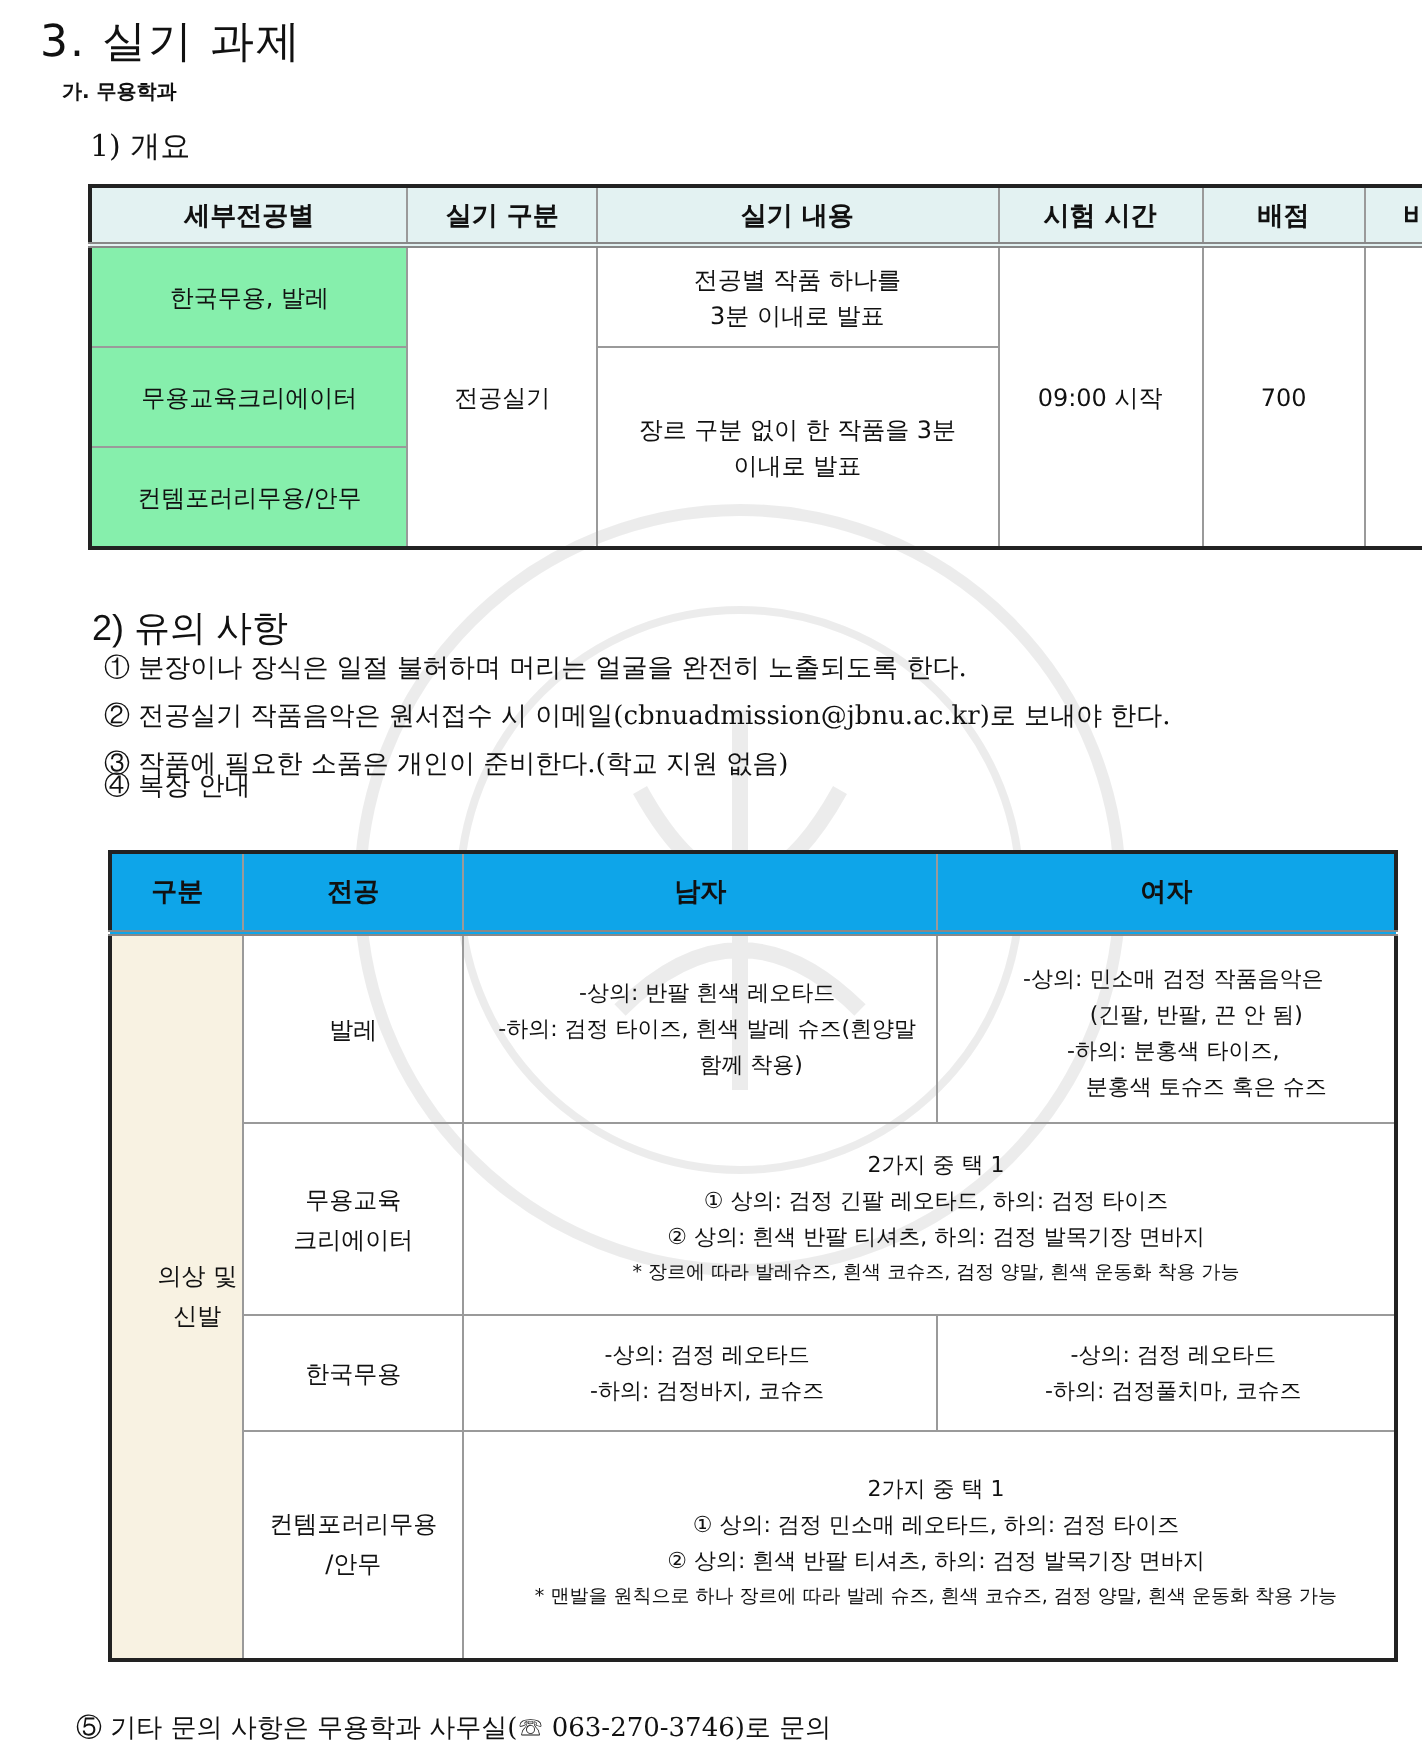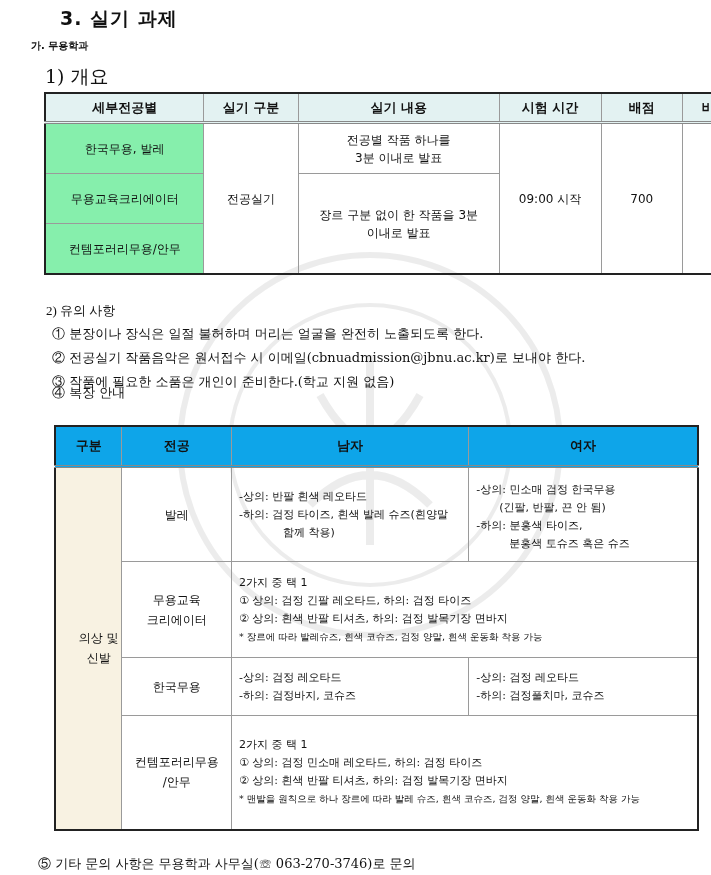--- a/index.html
+++ b/index.html
@@ -6,67 +6,66 @@
   body {
     width: 711px; height: 875px; position: relative; overflow: hidden;
     background: #ffffff; color: #111;
     font-family: "DejaVu Sans", "Liberation Sans", sans-serif;
   }
   .watermark {
     position: absolute; left: 170px; top: 245px; width: 400px; height: 400px;
     pointer-events: none; opacity: 0.07;
   }
   .h1 {
-    position: absolute; left: 20px; top: 6px; font-size: 19px; font-weight: bold;
+    position: absolute; left: 20px; top: 6px; font-size: 22px; font-weight: normal;
     letter-spacing: 1px;
-    margin-left: 40px;
   }
   .h2 {
     position: absolute; left: 31px; top: 39px; font-size: 10px; font-weight: bold;
   }
   .h3 {
-    position: absolute; left: 45px; top: 64px; font-size: 19px;
+    position: absolute; left: 45px; top: 64px; font-size: 15px;
     font-family: "DejaVu Serif", "Liberation Serif", serif;
   }
   table { border-collapse: collapse; position: absolute; }
   td, th { padding: 0; text-align: center; vertical-align: middle; }
 
   
   #t1 { left: 44px; top: 92px; width: 704px; border: 2px solid #222; }
   #t1 th {
     background: #e3f2f2; height: 27px; font-size: 13px; font-weight: bold;
     border-left: 1px solid #9a9a9a; border-bottom: 3px double #888;
   }
   #t1 td {
     border-left: 1px solid #9a9a9a; border-top: 1px solid #9a9a9a;
     font-size: 12px; line-height: 18px;
   }
   #t1 td.cream { background: #86efac; height: 49px; }
 
   .s2-title {
-    position: absolute; left: 46px; top: 302px; font-size: 13px;
-    font-family: Liberation Serif, serif;
+    position: absolute; left: 46px; top: 302px; font-size: 18px;
+    font-family: Liberation Sans, sans-serif;
   }
   .note {
     position: absolute; left: 52px; font-size: 13px;
     font-family: "DejaVu Serif", "Liberation Serif", serif; white-space: nowrap; text-align: right;
   }
 
   
   #t2 { left: 54px; top: 425px; width: 645px; border: 2px solid #222; }
   #t2 th {
     background: #0ea5e9; height: 38px; font-size: 13px; font-weight: bold;
     border-left: 1px solid #9a9a9a; border-bottom: 3px double #888;
   }
   #t2 td {
     border-left: 1px solid #9a9a9a; border-top: 1px solid #9a9a9a;
     font-size: 12px; line-height: 20px;
   }
   #t2 td.cream { background: #f8f2e2; padding-left: 20px; }
-  #t2 td.left { text-align: left; padding-left: 7px; font-size: 11px; line-height: 18px; }
+  #t2 td.left { text-align: center; padding-left: 7px; font-size: 11px; line-height: 18px; }
   .small { font-size: 9.5px; }
   .ind { padding-left: 23px; }
   .ind2 { padding-left: 33px; }
   .ind3 { padding-left: 44px; }
 
   .footer {
     position: absolute; left: 38px; top: 855px; font-size: 13px;
     font-family: "DejaVu Serif", "Liberation Serif", serif; white-space: nowrap;
   }
 </style>
@@ -150,21 +149,21 @@
       <div>의상 및</div>
       <div>신발</div>
     </td>
     <td style="border-top:none">발레</td>
     <td class="left" style="border-top:none">
       <div>-상의: 반팔 흰색 레오타드</div>
       <div>-하의: 검정 타이즈, 흰색 발레 슈즈(흰양말</div>
       <div class="ind3">함께 착용)</div>
     </td>
     <td class="left" style="border-top:none;vertical-align:top;padding-top:13px">
-      <div>-상의: 민소매 검정 한국무용</div>
+      <div>-상의: 민소매 검정 작품음악은</div>
       <div class="ind">(긴팔, 반팔, 끈 안 됨)</div>
       <div>-하의: 분홍색 타이즈,</div>
       <div class="ind2">분홍색 토슈즈 혹은 슈즈</div>
     </td>
   </tr>
   <tr style="height:96px">
     <td>
       <div>무용교육</div>
       <div>크리에이터</div>
     </td>

